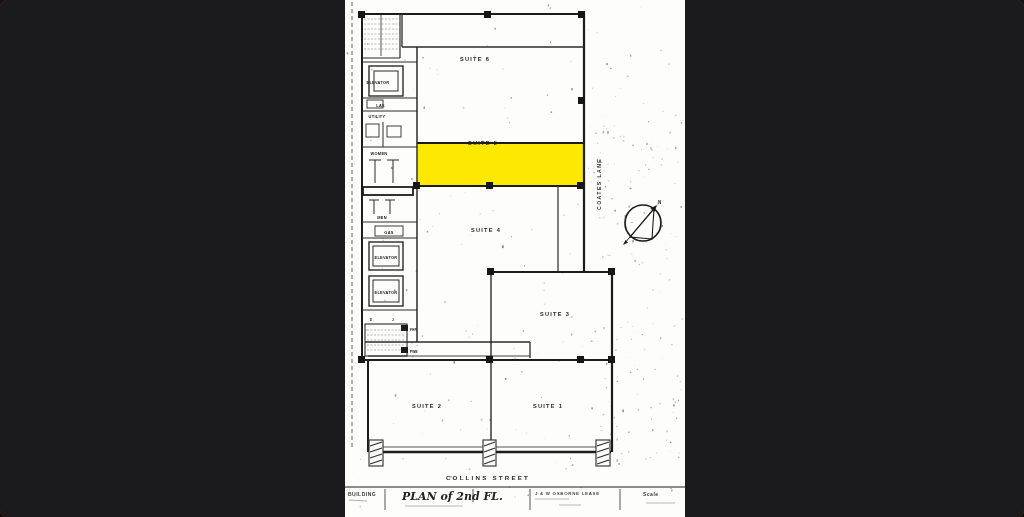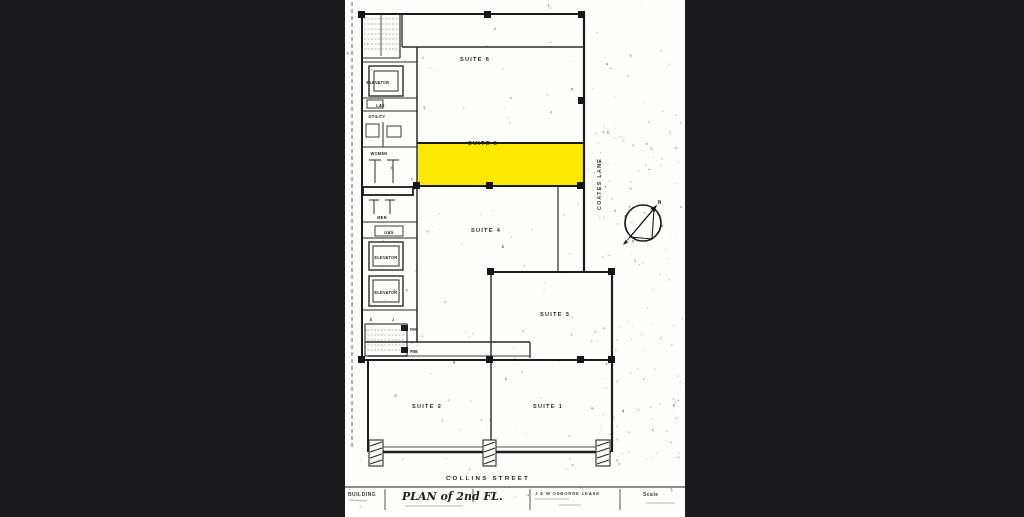--- a/index.html
+++ b/index.html
@@ -1,17 +1,17 @@
 <!DOCTYPE html>
 <html><head>
 <meta charset="utf-8">
 <style>
   html,body{margin:0;padding:0;background:#101012;}
   #screen{position:relative;width:1024px;height:517px;background:#b91c1c;overflow:hidden;
-          font-family:"Liberation Sans",sans-serif;}
+          font-family:"Liberation Sans",sans-serif;border-radius:7px;}
   #paper{position:absolute;left:345px;top:0;width:340px;height:517px;background:#fdfdfb;}
   #paper svg{display:block;filter:blur(0.22px);}
   svg text{font-family:"Liberation Sans",sans-serif;font-weight:bold;fill:#1d1d1d;}
   .suite-label{font-size:5.6px;letter-spacing:1.3px;fill:#242424;}
   .room-label{font-size:3.9px;letter-spacing:0.3px;fill:#1a1a1a;}
   .tiny-label{font-size:3.2px;letter-spacing:0.1px;fill:#1a1a1a;}
   .street-label{font-size:6.2px;letter-spacing:2.2px;fill:#2a2a2a;}
   .lane-label{font-size:5.2px;letter-spacing:1.4px;fill:#2a2a2a;}
   .tb-small{font-size:5px;letter-spacing:0.5px;fill:#3c3c3c;}
   .tb-faint{font-size:4.4px;letter-spacing:0.7px;fill:#4a4a4a;}

